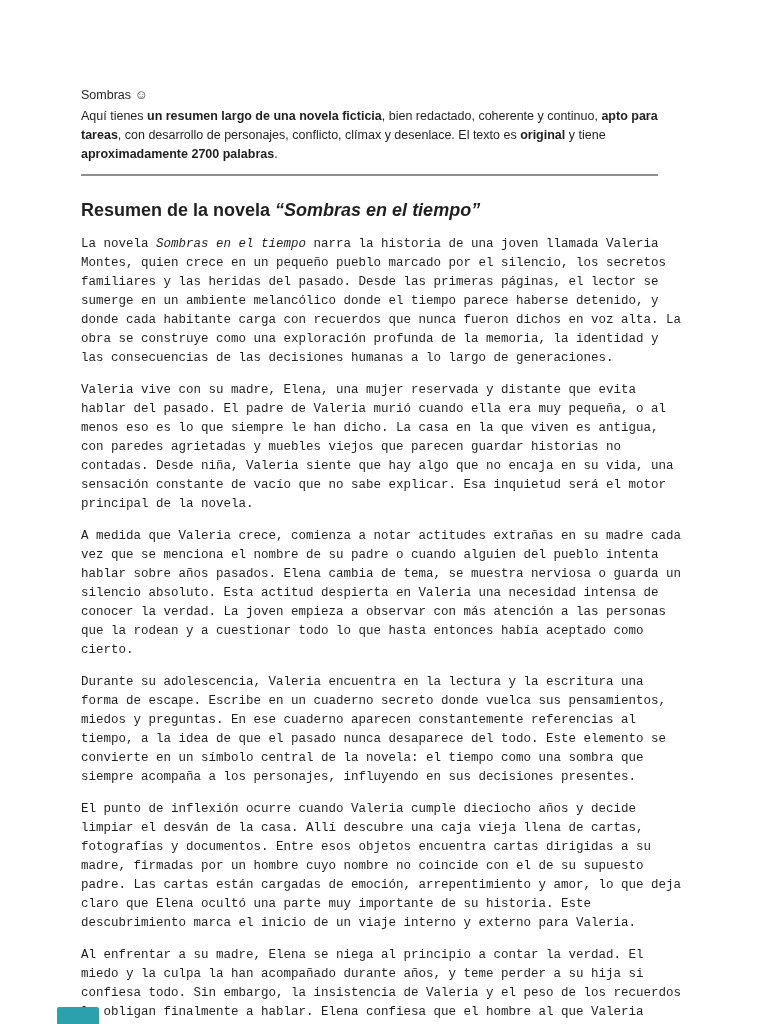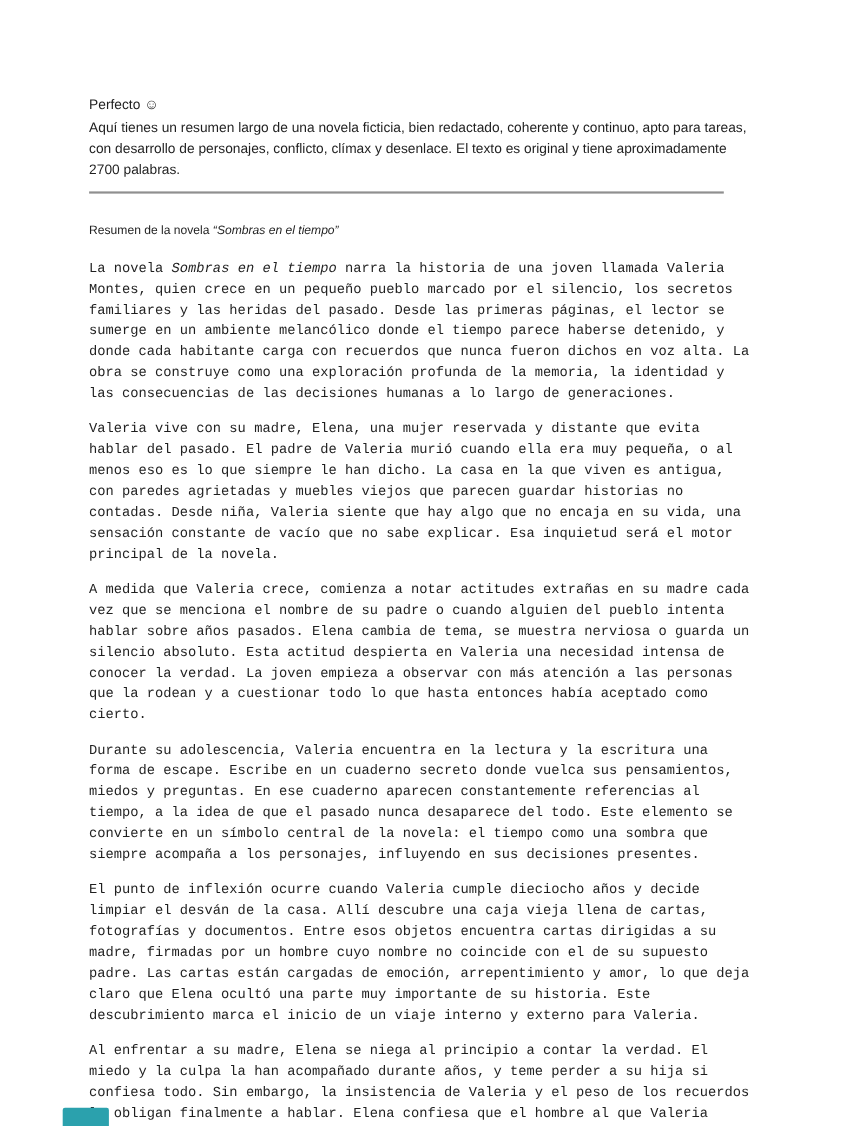--- a/index.html
+++ b/index.html
@@ -39,48 +39,48 @@
     margin: 0 0 10px 0;
   }
   .divider {
     border: none;
     height: 2px;
     background: #8f8f8f;
     width: 577px;
     margin: 8px 0 25px 0;
   }
   .heading {
-    font-size: 11px;
+    font-size: 18px;
     font-weight: bold;
     margin: 0 0 15px 0;
     line-height: 19px;
   }
   .para {
     margin: 0 0 13px 0;
     font-family: Liberation Mono, monospace;
   }
-  .seg-b { font-weight: normal; }
+  .seg-b { font-weight: bold; }
   .seg-i { font-style: italic; }
   .teal-chip {
     position: absolute;
     left: 57px;
     bottom: 0;
     width: 42px;
     height: 17px;
     border-radius: 2px 2px 0 0;
     cursor: pointer;
   }
 </style>
 </head>
 <body>
 
 <div class="page">
   <div class="content">
 
-    <p class="greeting"><span>Perfecto</span> <span class="emoji">☺</span></p>
+    <p class="greeting"><span>Sombras</span> <span class="emoji">☺</span></p>
 
     <p class="intro"><span>Aquí tienes </span><span class="seg-b">un resumen largo de una novela ficticia</span><span>, bien redactado, coherente y continuo, </span><span class="seg-b">apto para tareas</span><span>, con desarrollo de personajes, conflicto, clímax y desenlace. El texto es </span><span class="seg-b">original</span><span> y tiene </span><span class="seg-b">aproximadamente 2700 palabras</span><span>.</span></p>
 
     <hr class="divider">
 
     <h2 class="heading"><span class="seg-b">Resumen de la novela </span><span class="seg-b seg-i">“Sombras en el tiempo”</span></h2>
 
     <div id="paragraphs">
         <p class="para"><span>La novela </span><span class="seg-i">Sombras en el tiempo</span><span> narra la historia de una joven llamada Valeria Montes, quien crece en un pequeño pueblo marcado por el silencio, los secretos familiares y las heridas del pasado. Desde las primeras páginas, el lector se sumerge en un ambiente melancólico donde el tiempo parece haberse detenido, y donde cada habitante carga con recuerdos que nunca fueron dichos en voz alta. La obra se construye como una exploración profunda de la memoria, la identidad y las consecuencias de las decisiones humanas a lo largo de generaciones.</span></p>
         <p class="para"><span>Valeria vive con su madre, Elena, una mujer reservada y distante que evita hablar del pasado. El padre de Valeria murió cuando ella era muy pequeña, o al menos eso es lo que siempre le han dicho. La casa en la que viven es antigua, con paredes agrietadas y muebles viejos que parecen guardar historias no contadas. Desde niña, Valeria siente que hay algo que no encaja en su vida, una sensación constante de vacío que no sabe explicar. Esa inquietud será el motor principal de la novela.</span></p>

